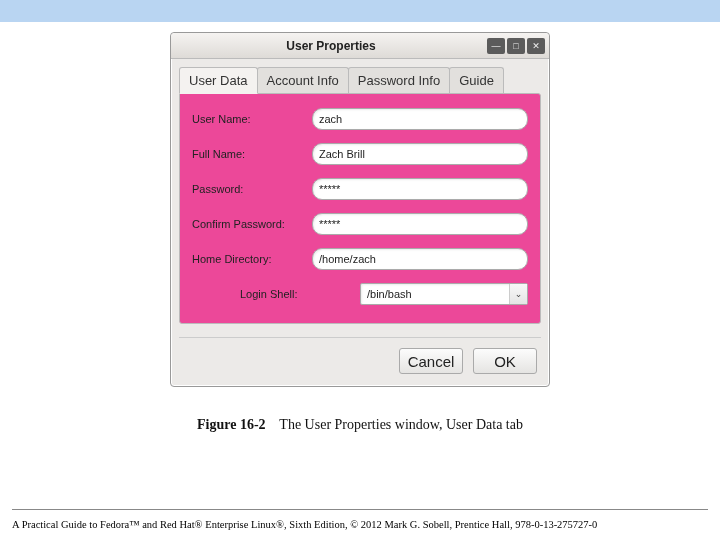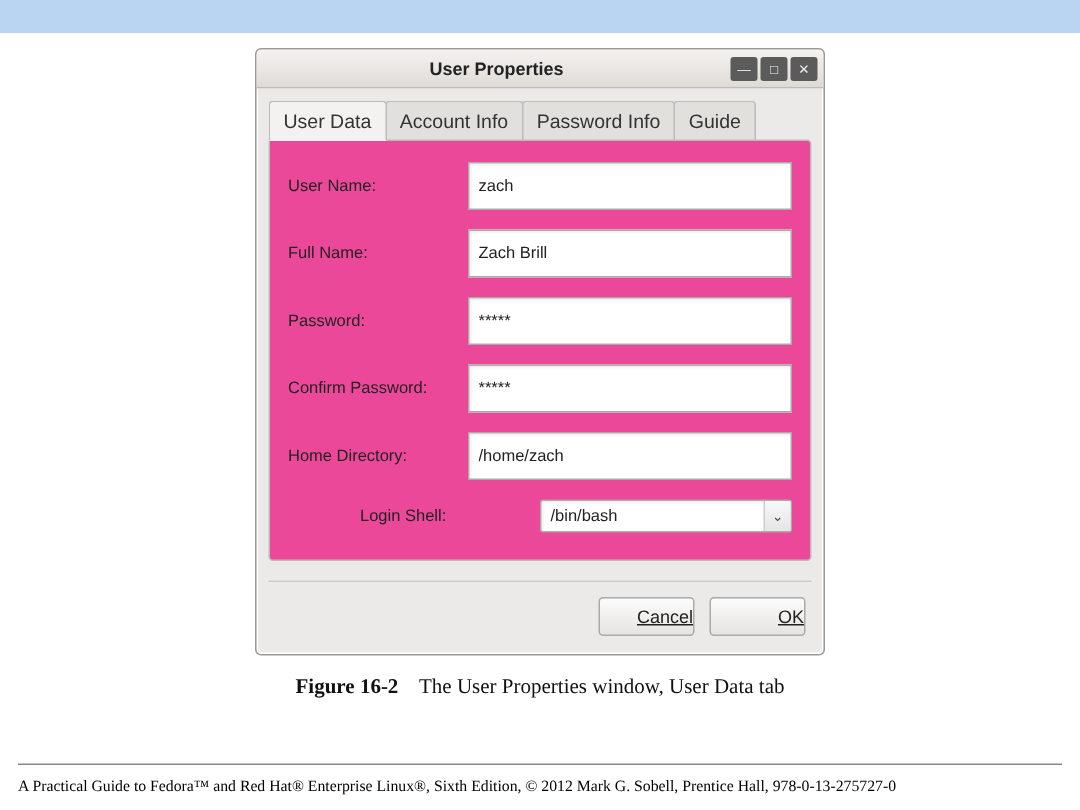--- a/index.html
+++ b/index.html
@@ -13,20 +13,21 @@
   .top-bar {
     width: 100%;
     height: 22px;
     background: #b9d5f2;
   }
   .figure-wrap {
     display: flex;
     flex-direction: column;
     align-items: center;
     padding-top: 10px;
+    gap: 16px;
   }
   .window {
     width: 380px;
     border: 1px solid #999;
     border-radius: 4px;
     background: #eceae8;
     box-shadow: inset 0 0 0 1px #fff;
   }
   .titlebar {
     display: flex;
@@ -97,23 +98,23 @@
     margin-bottom: 13px;
   }
   .form-row:last-child { margin-bottom: 0; margin-left: 48px; }
   .form-label {
     width: 120px;
     font-size: 11px;
     color: #222;
   }
   .form-input {
     flex: 1;
-    height: 32px;
+    height: 22px;
     border: 1px solid #aaa;
-    border-radius: 0;
+    border-radius: 10px;
     background: #fff;
     font-size: 11px;
     padding: 0 6px;
     color: #222;
     box-shadow: inset 1px 1px 2px rgba(0,0,0,0.08);
   }
   .combo {
     flex: 1;
     display: flex;
     align-items: center;
@@ -151,27 +152,26 @@
     justify-content: flex-end;
     gap: 10px;
     padding: 10px 12px 12px 12px;
   }
   .btn {
     min-width: 64px;
     height: 26px;
     border: 1px solid #aaa;
     border-radius: 3px;
     background: linear-gradient(to bottom, #fcfcfc, #e5e4e2);
-    font-size: 12px;
-    color: #222;
-    cursor: pointer;
-    display: flex;
-    align-items: center;
-    justify-content: flex-end;
-    text-decoration: underline;
+    font-size: 15px;
+    color: #222;
+    cursor: pointer;
+    display: flex;
+    align-items: center;
+    justify-content: center;
   }
   .caption {
     font-family: Georgia, 'Times New Roman', serif;
     font-size: 14px;
     color: #111;
     margin-top: 14px;
     text-align: left;
   }
   .caption-label { font-weight: bold; }
   .footer-line {

